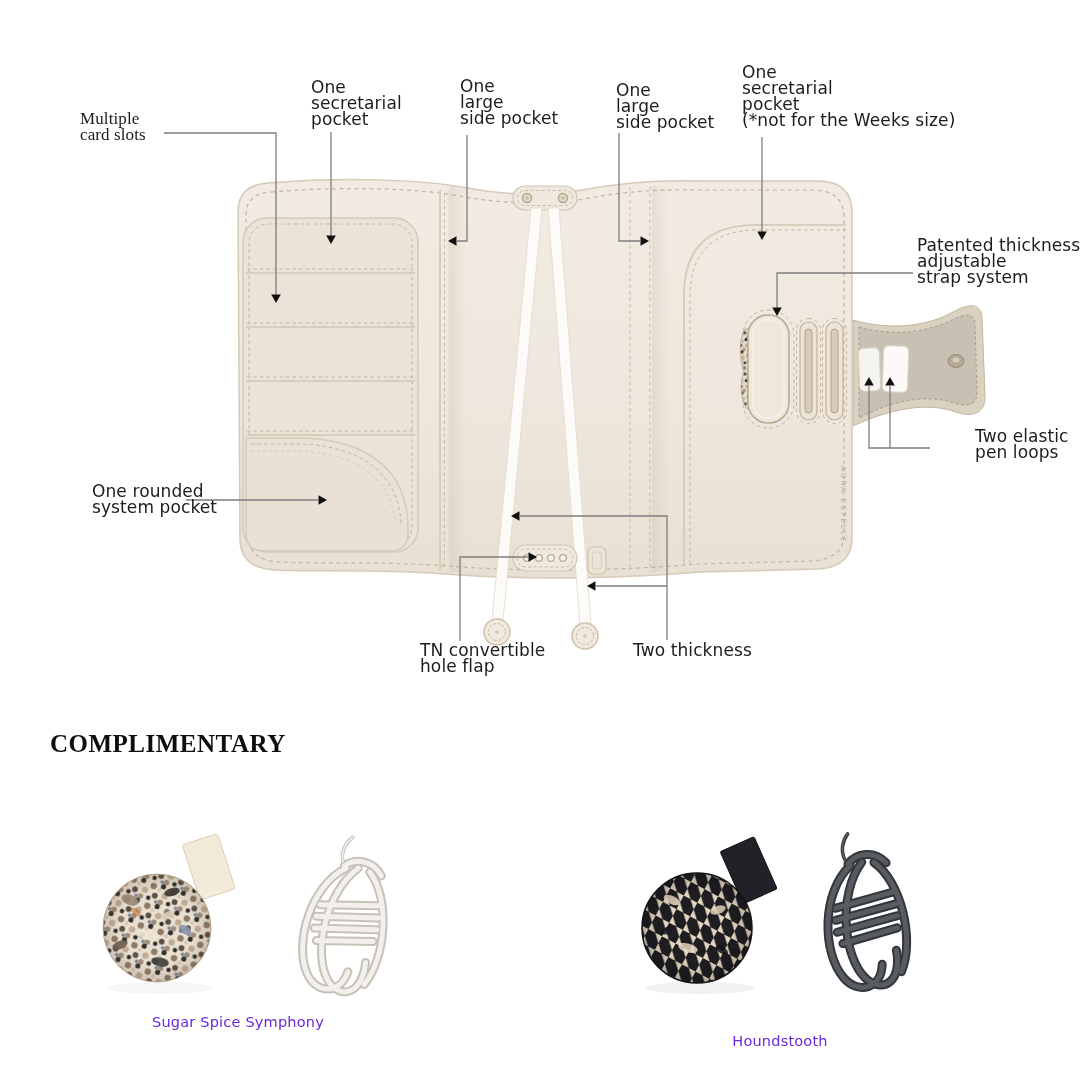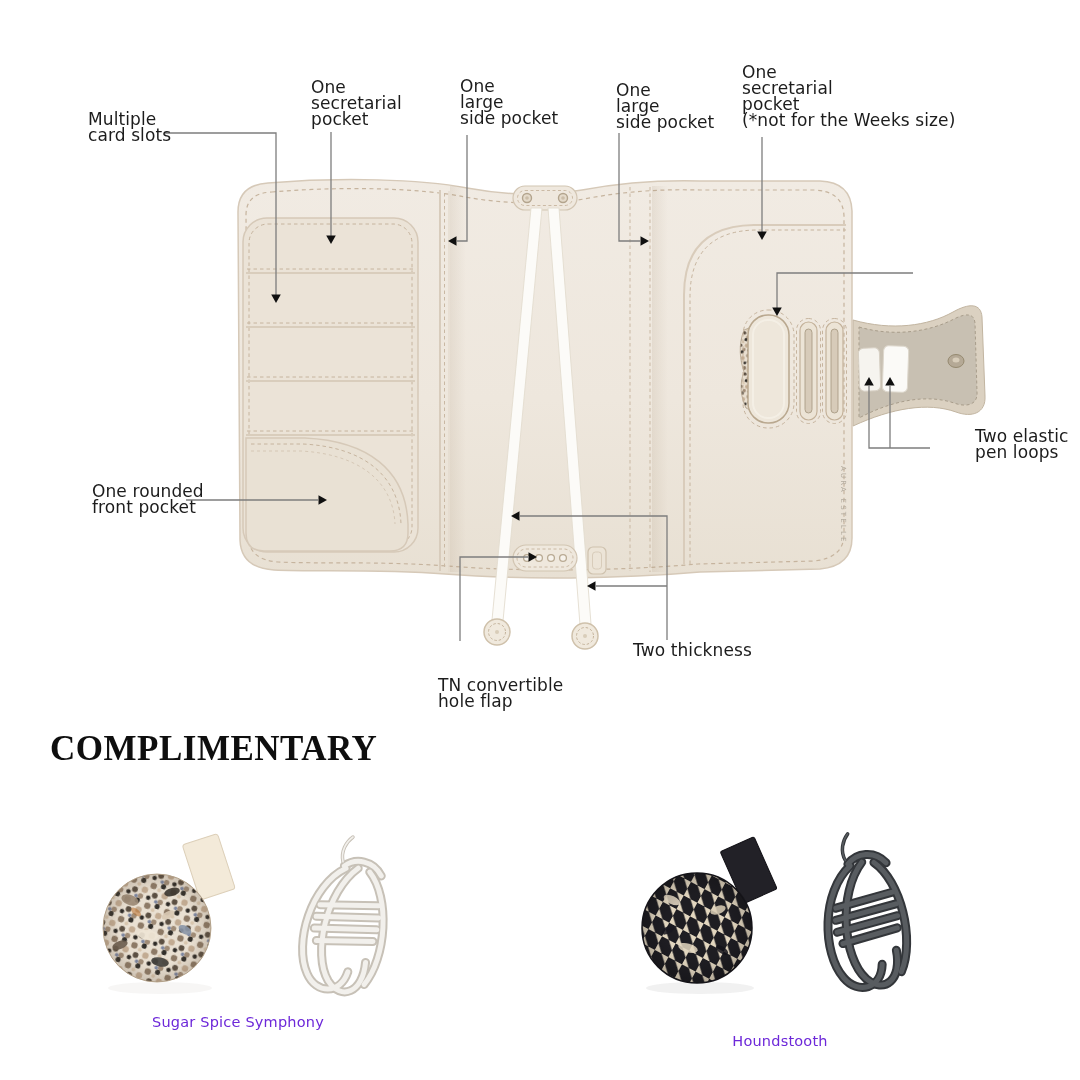--- a/index.html
+++ b/index.html
@@ -6,35 +6,35 @@
   .canvas{
     position:relative;width:1080px;height:1080px;background:#ffffff;overflow:hidden;
     font-family:"DejaVu Sans",sans-serif;
   }
   .art{position:absolute;left:0;top:0;}
   .serif-title{
     position:absolute;margin:0;font-family:"Liberation Serif",serif;font-weight:700;
     color:#0e0e0e;line-height:1;
   }
   #interior-title{left:52px;top:36px;font-size:38px;letter-spacing:1.5px;}
-  #comp-title{left:50px;top:731px;font-size:35px;letter-spacing:0.5px;}
+  #comp-title{left:50px;top:731px;font-size:25px;letter-spacing:0.5px;}
   #comp-sub{left:56px;top:787px;font-size:18.5px;letter-spacing:0.2px;font-family:"Liberation Serif",serif;font-weight:700;color:#0e0e0e;position:absolute;margin:0;}
   .note{
     position:absolute;font-size:17px;line-height:16px;color:#1c1c1c;
     white-space:pre-line;width:max-content;letter-spacing:0.1px;
   }
-  #lbl-card-slots{left:88px;top:111px;}
+  #lbl-card-slots{left:80px;top:111px;font-family:Liberation Serif, serif;}
   #lbl-sec1{left:311px;top:79px;}
   #lbl-side1{left:460px;top:78px;}
   #lbl-side2{left:616px;top:82px;}
   #lbl-sec2{left:742px;top:64px;}
   #lbl-strap{left:917px;top:237px;}
   #lbl-penloops{left:975px;top:428px;}
   #lbl-frontpocket{left:92px;top:483px;}
-  #lbl-tn{left:438px;top:642px;margin-top:35px;}
+  #lbl-tn{left:420px;top:642px;}
   #lbl-bookmarks{left:633px;top:642px;}
   .item-label{
     position:absolute;top:1014px;width:240px;text-align:center;
     font-size:14.5px;color:#6d28d9;letter-spacing:0.2px;
   }
   #item-label-1{left:118px;}
   #item-label-2{left:660px;margin-top:19px;}
   .coil-white{--cOut:#c7c1b7;--cIn:#f2f0ec;}
   .coil-dark{--cOut:#33363a;--cIn:#585c60;}
 </style>
@@ -305,24 +305,27 @@
   <div class="note" id="lbl-side1">One
 large
 side pocket</div>
   <div class="note" id="lbl-side2">One
 large
 side pocket</div>
   <div class="note" id="lbl-sec2">One
 secretarial
 pocket
 (*not for the Weeks size)</div>
+  <div class="note" id="lbl-strap">Patented thickness
+adjustable
+strap system</div>
   <div class="note" id="lbl-penloops">Two elastic
 pen loops</div>
   <div class="note" id="lbl-frontpocket">One rounded
-front pocket</div>
+system pocket</div>
   <div class="note" id="lbl-tn">TN convertible
 hole flap</div>
   <div class="note" id="lbl-bookmarks">Two thickness</div>
 
   <h2 id="comp-title" class="serif-title">COMPLIMENTARY</h2>
 
   <div class="item-label" id="item-label-1">Sugar Spice Symphony</div>
   <div class="item-label" id="item-label-2">Houndstooth</div>
 </div>
 

